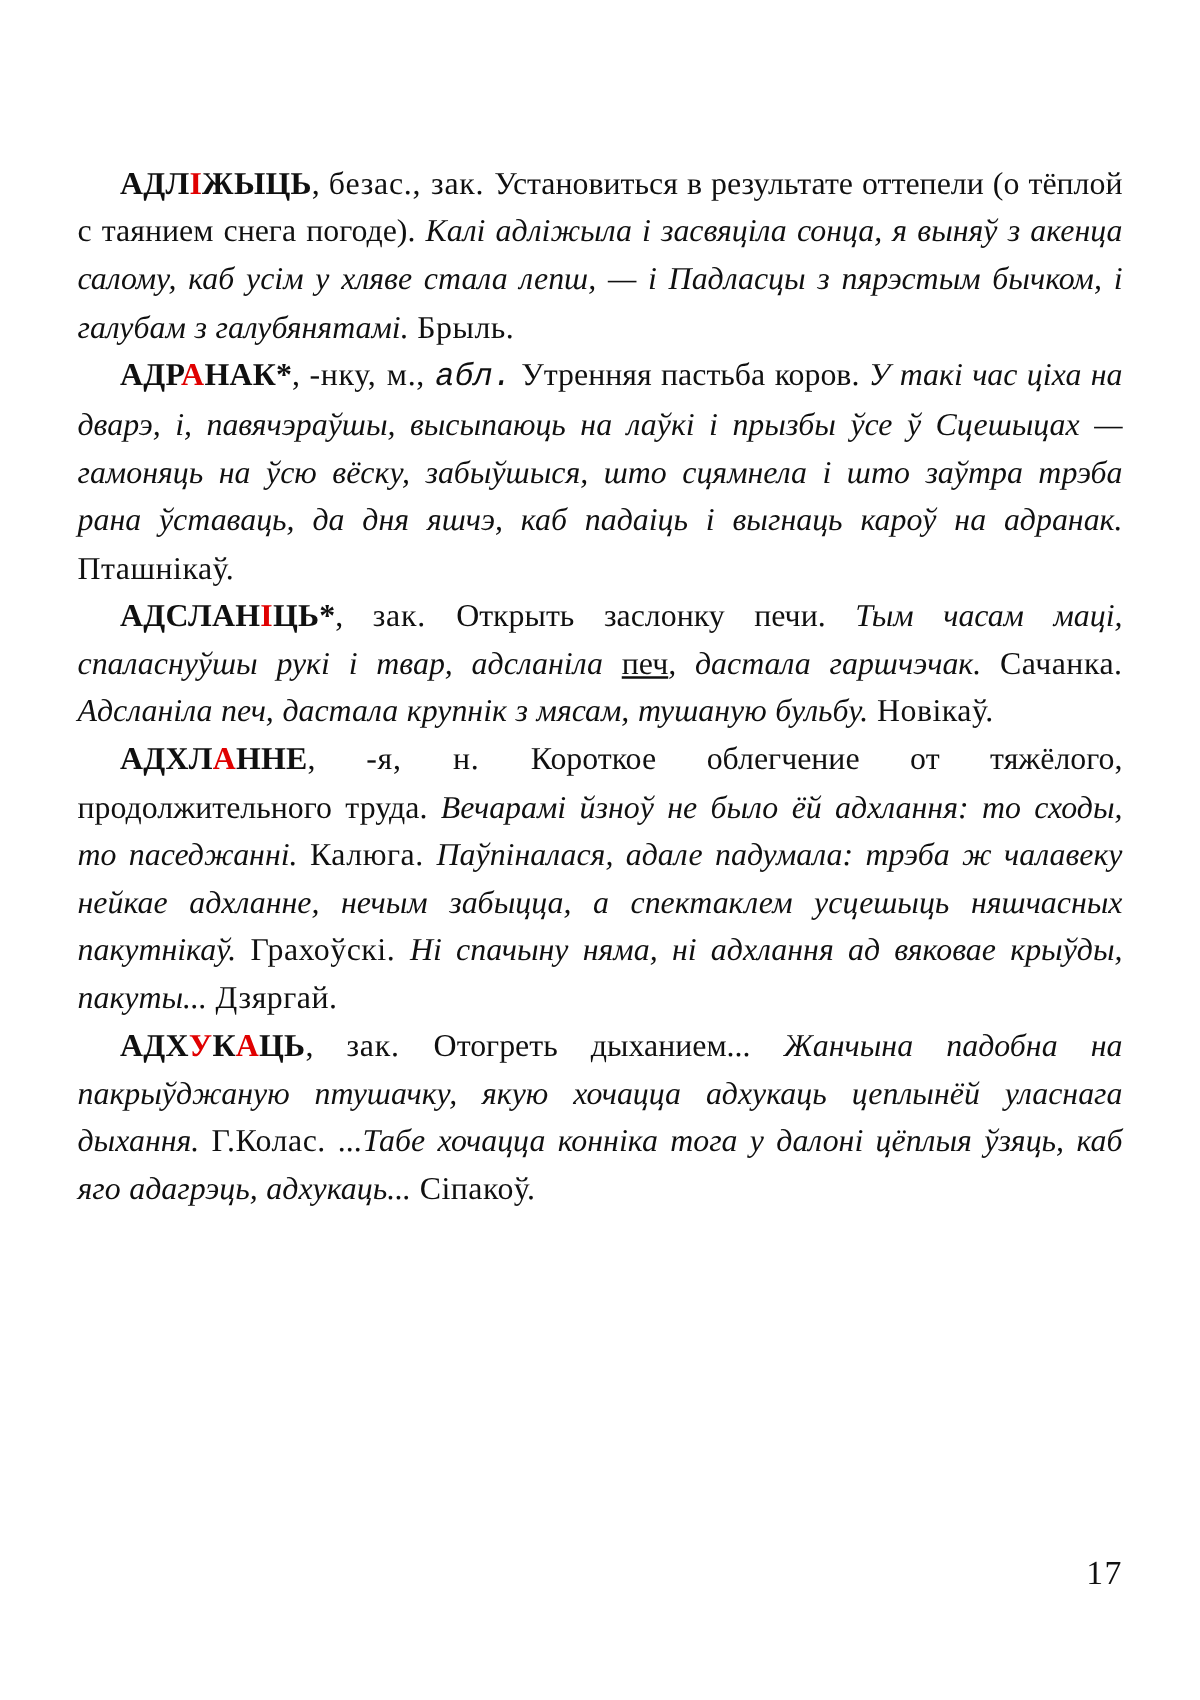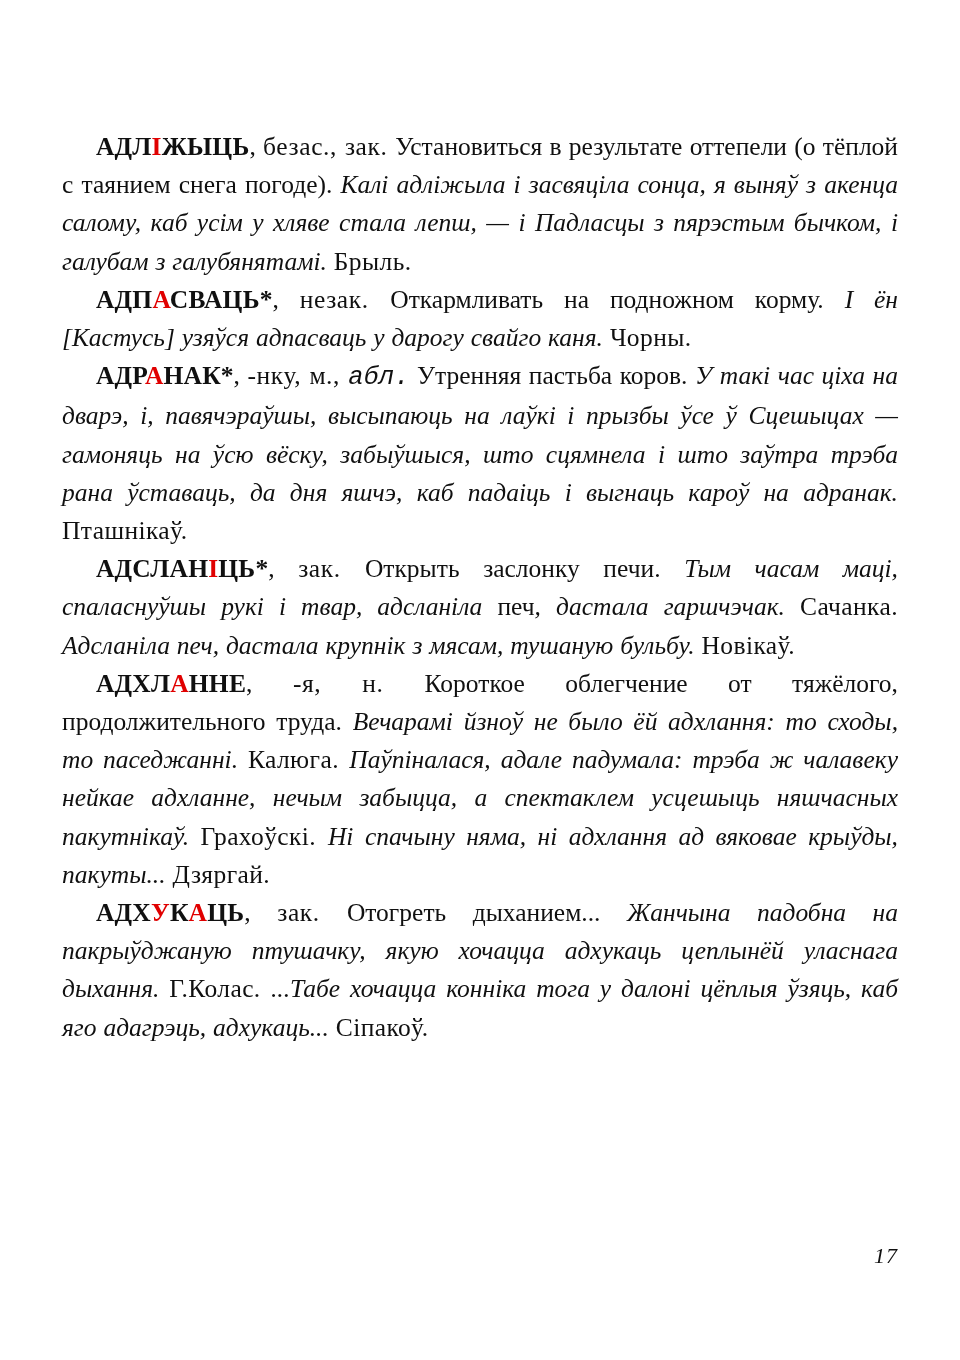--- a/index.html
+++ b/index.html
@@ -76,46 +76,43 @@
     font-style: italic;
   }
   
   .src {
     font-style: normal;
     letter-spacing: 0.4px;
   }
   
   .upr {
     font-style: normal;
+    text-decoration: underline;
   }
 
   #folio {
     position: absolute;
     right: 62px;
     top: 1243px;
-    font-size: 22px;
+    font-size: 27px;
     letter-spacing: 1px;
     color: #101010;
-    font-style: italic;
   }
 </style>
 </head>
 <body>
 
 <div id="page">
 
   <div id="column">
 
     <p class="entry">
       <span class="hw"><span>АДЛ</span><span class="stress">І</span><span>ЖЫЦЬ</span></span><span>, </span><span class="gram">безас., зак. </span><span class="gloss">Установиться в результате оттепели (о тёплой с таянием снега погоде). </span><span class="cit">Калі адліжыла і засвяціла сонца, я выняў з акенца саломy, каб усім у хляве стала лепш, — і Падласцы з пярэстым бычком, і галубам з галубянятамі. </span><span class="src">Брыль.</span>
     </p>
 
-    <p class="entry">
-      <span class="hw"><span>АДП</span><span class="stress">А</span><span>СВАЦЬ</span></span><span class="ast">*</span><span>, </span><span class="gram">незак. </span><span class="gloss">Откармливать на подножном корму. </span><span class="cit">І ён [Кастусь] узяўся адпасваць у дарогу свайго каня. </span><span class="src">Чорны.</span>
-    </p>
 
     <p class="entry">
       <span class="hw"><span>АДР</span><span class="stress">А</span><span>НАК</span></span><span class="ast">*</span><span>, </span><span class="gram">-нку, м., </span><span class="gram-i">абл.</span><span class="gloss"> Утренняя пастьба коров. </span><span class="cit">У такі час ціха на дварэ, і, павячэраўшы, высыпаюць на лаўкі і прызбы ўсе ў Сцешыцах — гамоняць на ўсю вёску, забыўшыся, што сцямнела і што заўтра трэба рана ўставаць, да дня яшчэ, каб падаіць і выгнаць кароў на адранак. </span><span class="src">Пташнікаў.</span>
     </p>
 
     <p class="entry">
       <span class="hw"><span>АДСЛАН</span><span class="stress">І</span><span>ЦЬ</span></span><span class="ast">*</span><span>, </span><span class="gram">зак. </span><span class="gloss">Открыть заслонку печи. </span><span class="cit">Тым часам маці, спаласнуўшы рукі і твар, адсланіла </span><span class="upr">печ</span><span class="cit">, дастала гаршчэчак. </span><span class="src">Сачанка. </span><span class="cit">Адсланіла печ, дастала крупнік з мясам, тушаную бульбу. </span><span class="src">Новікаў.</span>
     </p>
 
     <p class="entry">

